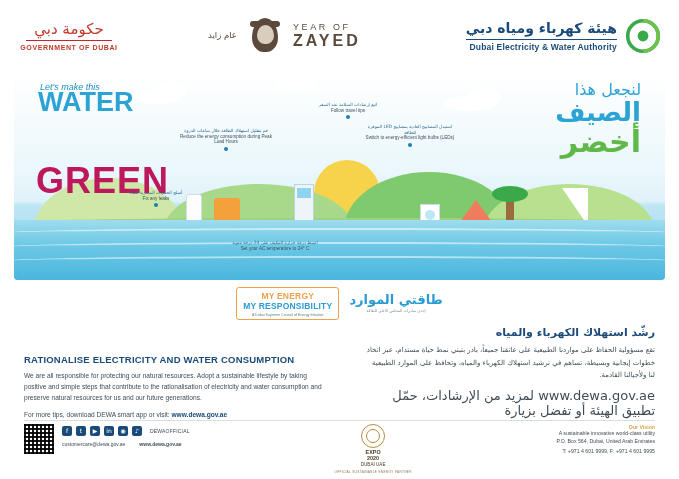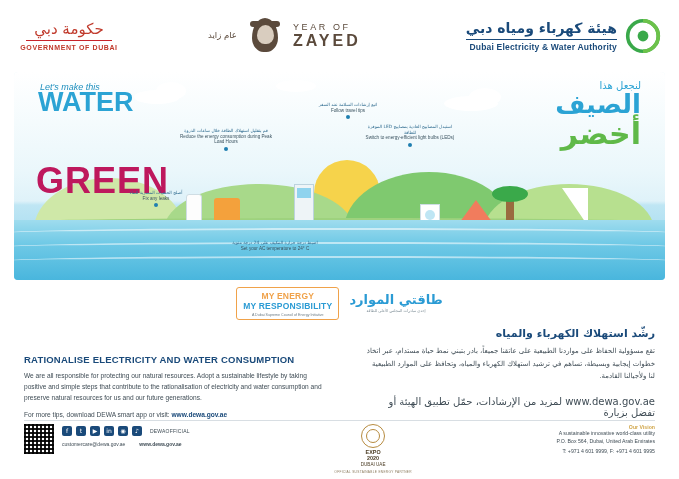--- a/index.html
+++ b/index.html
@@ -102,21 +102,21 @@
   .green-big {
     position: absolute; left: 22px; top: 44px;
     font-size: 36px; font-weight: bold; color: #be185d; letter-spacing: 1px;
     line-height: 0.95;
     margin-top: 48px;
   }
   .ar-top {
     position: absolute; right: 24px; top: 8px; text-align: right; direction: rtl;
     font-family: "DejaVu Sans", sans-serif;
   }
-  .ar-top .l1 { font-size: 10px; color: #2ba3d4; }
+  .ar-top .l1 { font-size: 16px; color: #2ba3d4; }
   .ar-top .l2 { font-size: 26px; color: #2ba3d4; font-weight: bold; line-height: 1.05; }
   .ar-top .l3 { font-size: 30px; color: #5fb948; font-weight: bold; line-height: 1.05; }
 
   .tip {
     position: absolute; text-align: center; line-height: 1.25;
     font-size: 4.4px; color: #3b5360; width: 92px;
   }
   .tip .ar { font-family: "DejaVu Sans", sans-serif; direction: rtl; color: #2f6b8f; font-size: 4.4px; }
   .tip .en { color: #3b5360; font-size: 4.6px; }
   .tip-dot {
@@ -155,21 +155,21 @@
   .col-ar { width: 290px; text-align: right; direction: rtl; font-family: "DejaVu Sans", sans-serif; }
   .h-en {
     font-size: 9.5px; font-weight: bold; color: #1a4a7a; letter-spacing: .2px;
     margin-bottom: 6px;
   }
   .h-ar { font-size: 11px; font-weight: bold; color: #1a4a7a; margin-bottom: 5px; }
   .p-en { font-size: 6.6px; color: #3f4c55; line-height: 1.65; }
   .p-ar { font-size: 7px; color: #3f4c55; line-height: 1.8; }
   .cta-en { font-size: 6.6px; color: #3f4c55; margin-top: 7px; }
   .cta-en b { color: #1a4a7a; }
-  .cta-ar { font-size: 10px; color: #3f4c55; margin-top: 13px; }
+  .cta-ar { font-size: 13px; color: #3f4c55; margin-top: 6px; }
 
   .divider {
     position: absolute; left: 24px; right: 24px; top: 420px;
     height: 1px; background: #d8dee3;
   }
 
   
   .footer {
     position: absolute; top: 424px; left: 24px; right: 24px; height: 48px;
     display: flex; align-items: flex-start; justify-content: space-between;

